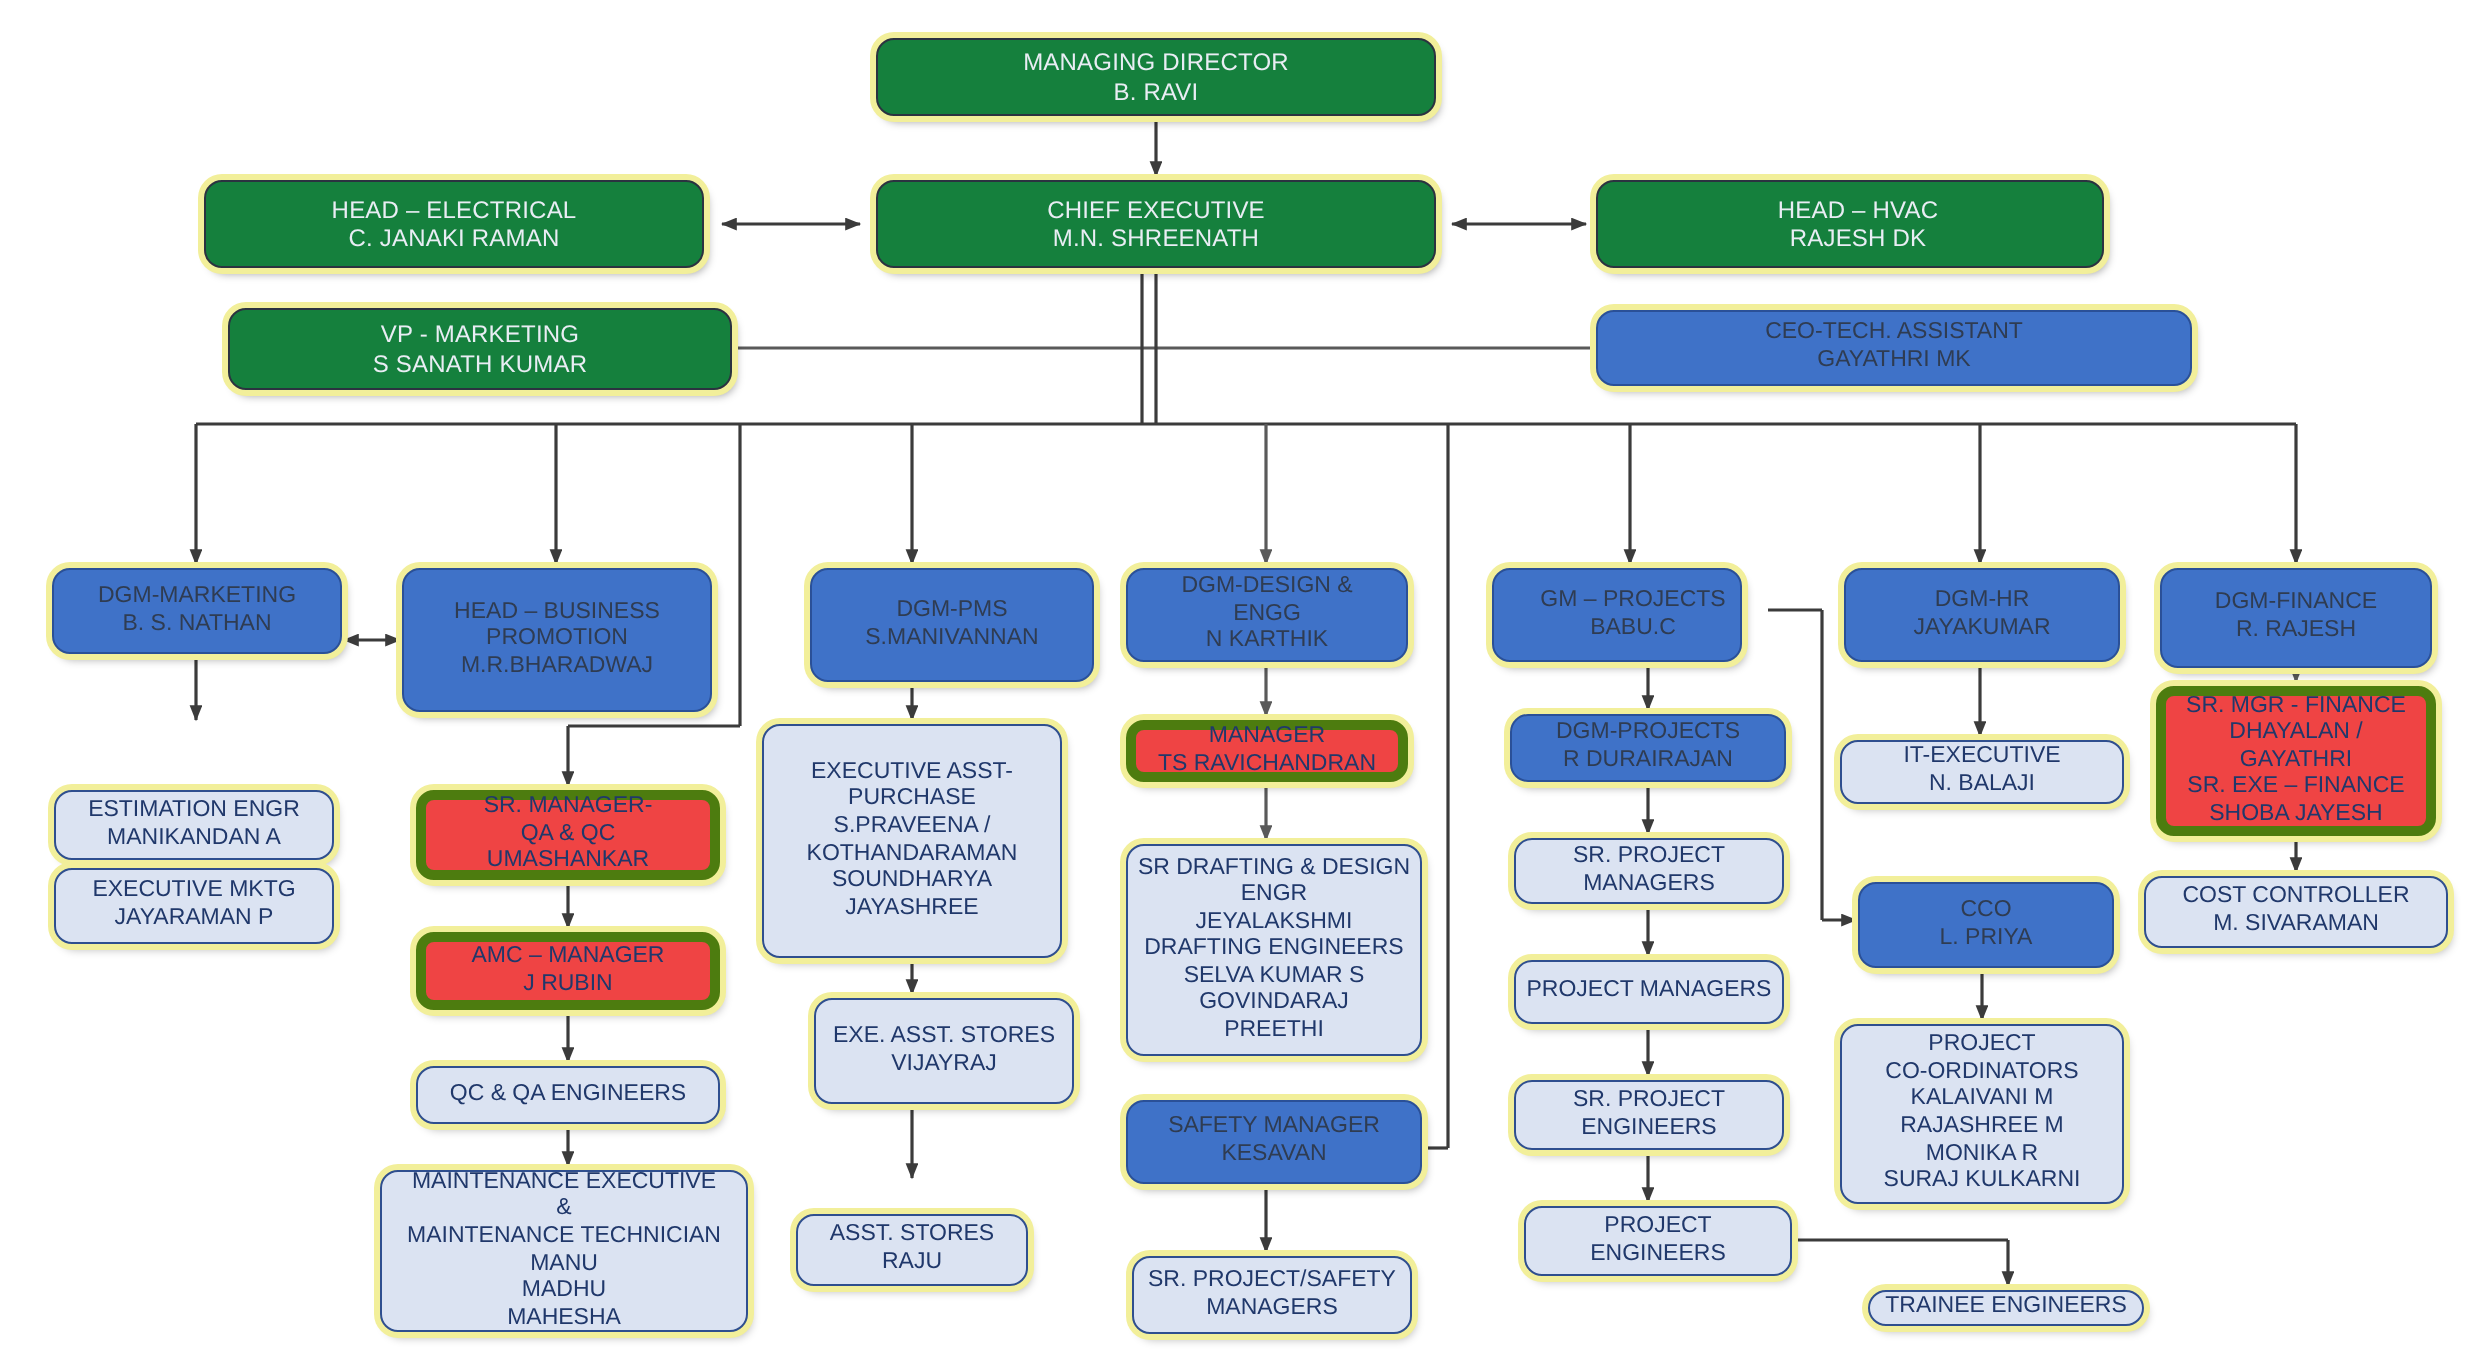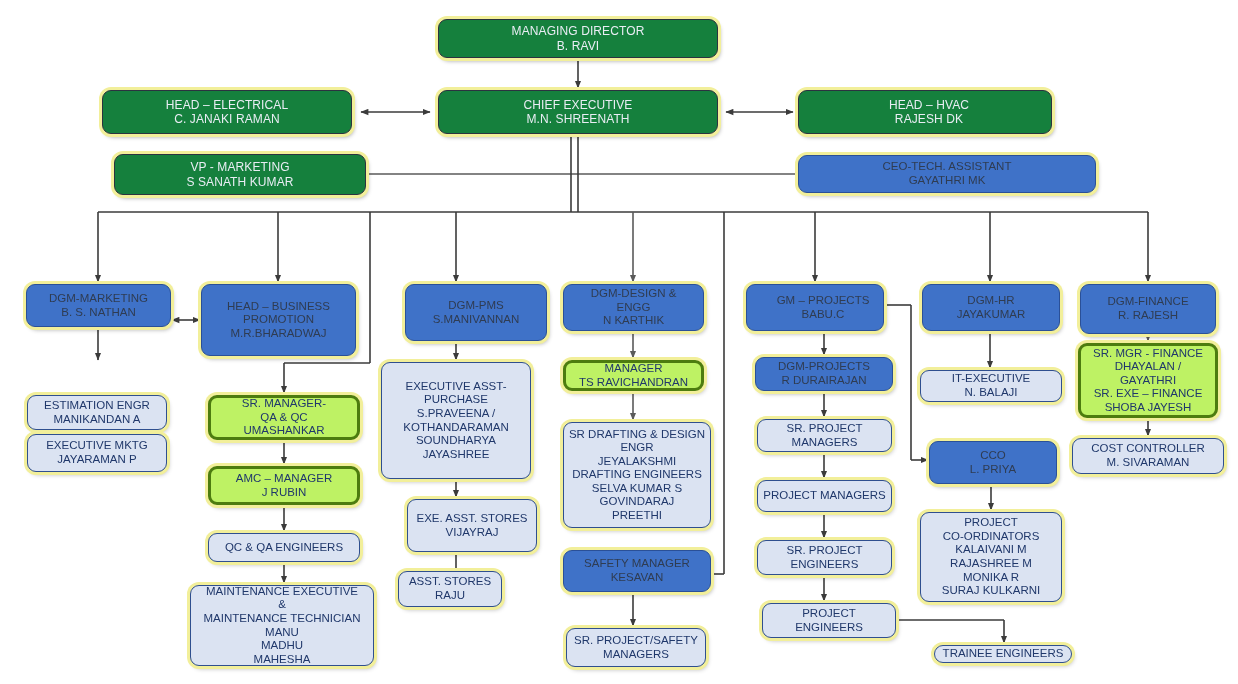--- a/index.html
+++ b/index.html
@@ -54,23 +54,23 @@
   .box.light {
     background: #dbe3f2;
     color: #20386b;
     border: 1px solid #2f4f8f;
     box-shadow: 0 0 0 3px #f2ef9a, 2px 3px 4px rgba(0,0,0,0.25);
     font-size: 11.5px;
   }
 
   
   .box.steel {
-    background: #bef264;
+    background: #ef4444;
     color: #20386b;
-    border: 3px solid #4d7c0f;
+    border: 5px solid #4d7c0f;
     box-shadow: 0 0 0 3px #f2ef9a, 2px 3px 4px rgba(0,0,0,0.25);
     font-size: 11.5px;
   }
 
   
   #wires {
     position: absolute;
     left: 0; top: 0;
     width: 1238px;
     height: 684px;
@@ -198,21 +198,21 @@
 PROMOTION
 M.R.BHARADWAJ</div>
 
   <div class="box blue" style="left:385px;  top:284px; width:142px; height:57px;margin-left:20px;">DGM-PMS
 S.MANIVANNAN</div>
 
   <div class="box blue" style="left:563px;  top:284px; width:141px; height:47px;">DGM-DESIGN &amp;
 ENGG
 N KARTHIK</div>
 
-  <div class="box blue" style="left:746px;  top:284px; width:138px; height:47px;padding-left:20px;">GM – PROJECTS
+  <div class="box blue" style="left:746px;  top:284px; width:125px; height:47px;padding-left:20px;">GM – PROJECTS
 BABU.C</div>
 
   <div class="box blue" style="left:922px;  top:284px; width:138px; height:47px;">DGM-HR
 JAYAKUMAR</div>
 
   <div class="box blue" style="left:1080px; top:284px; width:136px; height:50px;">DGM-FINANCE
 R. RAJESH</div>
 
   <div class="box light" style="left:27px;  top:362px; width:140px; height:35px;margin-top:33px;">ESTIMATION ENGR
 MANIKANDAN A</div>
@@ -239,21 +239,21 @@
   <div class="box light" style="left:381px; top:362px; width:150px; height:117px;">EXECUTIVE ASST-
 PURCHASE
 S.PRAVEENA /
 KOTHANDARAMAN
 SOUNDHARYA
 JAYASHREE</div>
 
   <div class="box light" style="left:391px; top:499px; width:130px; height:53px;margin-left:16px;">EXE. ASST. STORES
 VIJAYRAJ</div>
 
-  <div class="box light" style="left:398px; top:571px; width:104px; height:36px;">ASST. STORES
+  <div class="box light" style="left:398px; top:607px; width:116px; height:36px;">ASST. STORES
 RAJU</div>
 
   <div class="box steel" style="left:563px; top:360px; width:141px; height:31px;">MANAGER
 TS RAVICHANDRAN</div>
 
   <div class="box light" style="left:563px; top:422px; width:148px; height:106px;">SR DRAFTING &amp; DESIGN
 ENGR
 JEYALAKSHMI
 DRAFTING ENGINEERS
 SELVA KUMAR S

